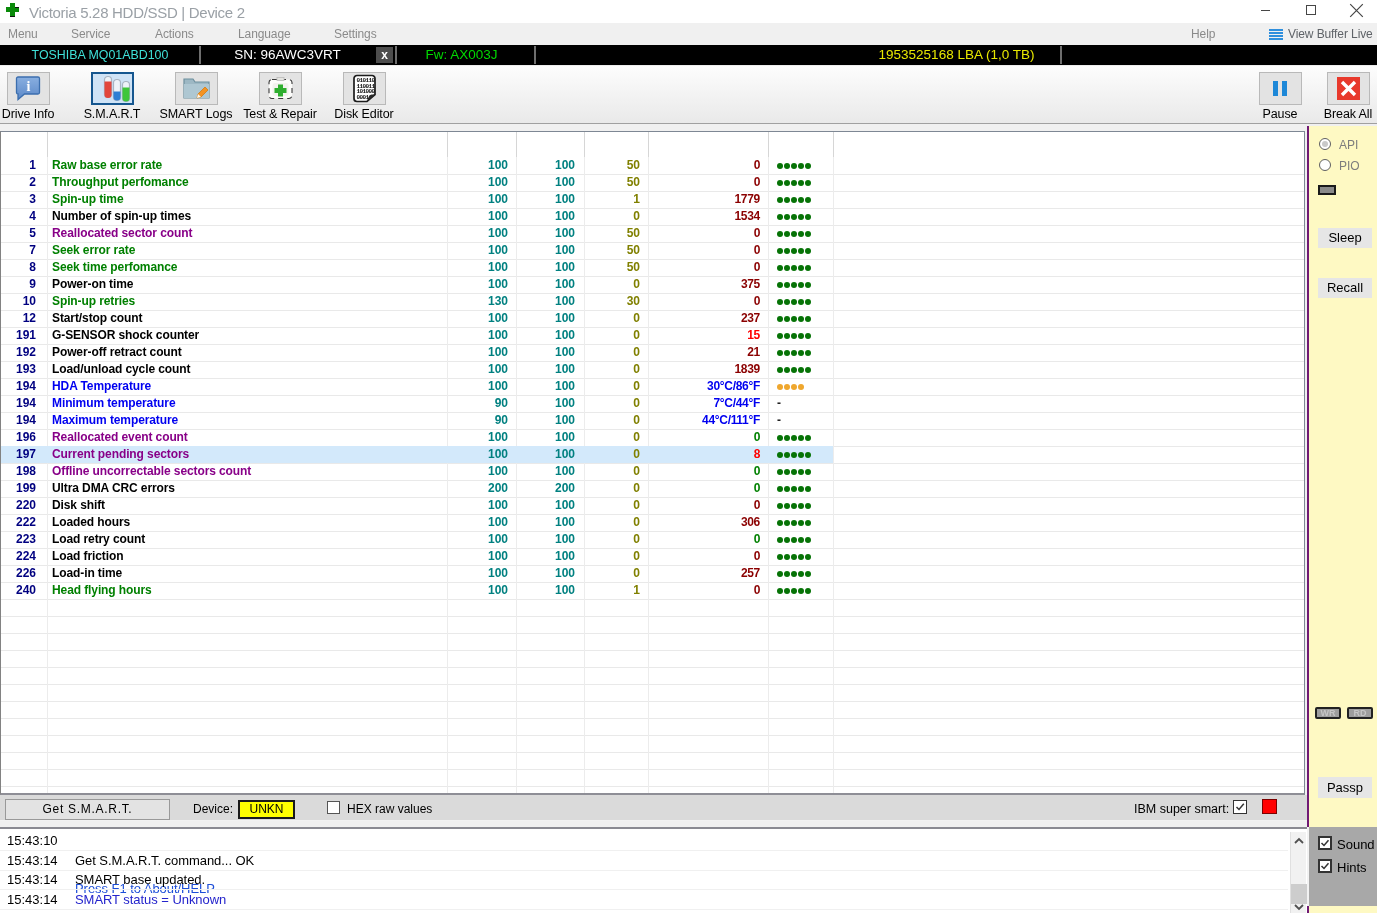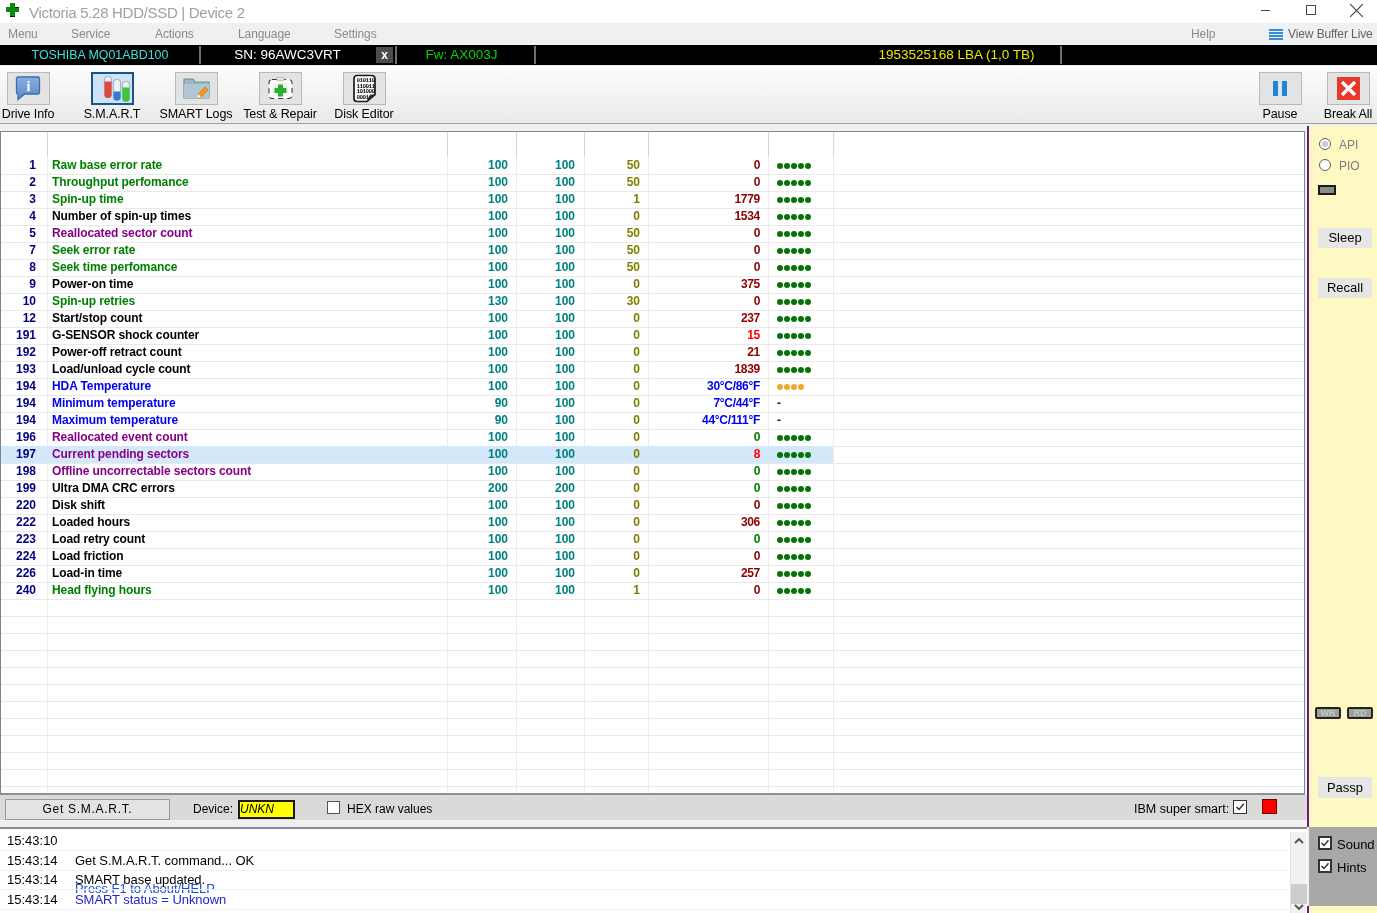--- a/index.html
+++ b/index.html
@@ -51,21 +51,21 @@
 .dots { display:flex; align-items:center; height:17px; }
 .dots i { display:inline-block; width:6px; height:6px; border-radius:3px; margin-right:1px; }
 .dg { background:#067306; }
 .do { background:#efa72e; }
 .hdash { color:#222; font-weight:bold; }
 
 
 #botbar { position:absolute; top:795px; left:0; width:1307px; height:26px; background:#dadada; border-bottom:1px solid #f2f2f2; font-size:12px; }
 #getsmart { position:absolute; left:5px; top:4px; width:165px; height:21px; background:#e3e3e3; border:1px solid #999; text-align:center; line-height:19px; letter-spacing:0.7px; }
 #statuslbl { position:absolute; left:193px; top:7px; }
-#unkn { position:absolute; left:238px; top:5px; width:57px; height:19px; background:#ffff00; border:2px solid #1a1a1a; line-height:15px;font-style:italic; }
+#unkn { position:absolute; left:238px; top:5px; width:57px; height:19px; background:#ffff00; border:2px solid #1a1a1a; text-align:center; line-height:15px; }
 #hexcb { position:absolute; left:327px; top:6px; width:13px; height:13px; background:#fff; border:1px solid #555; }
 #hexlbl { position:absolute; left:347px; top:7px; }
 #ibmlbl { position:absolute; left:1134px; top:7px; font-size:12.5px; }
 #ibmcb { position:absolute; left:1233px; top:5px; width:14px; height:14px; background:#fff; border:1px solid #333; }
 #ibmcb svg { position:absolute; left:0; top:0; }
 #redbox { position:absolute; left:1262px; top:4px; width:15px; height:15px; background:#ff0000; border:1px solid #7a0000; }
 
 
 #logarea { position:absolute; top:827px; left:0; width:1307px; height:86px; background:#fff; border-top:2px solid #8a8a92; }
 .logrow { position:absolute; left:0; width:1288px; height:20px; line-height:20px; font-size:13px; border-bottom:1px solid #f0f0f0; }

